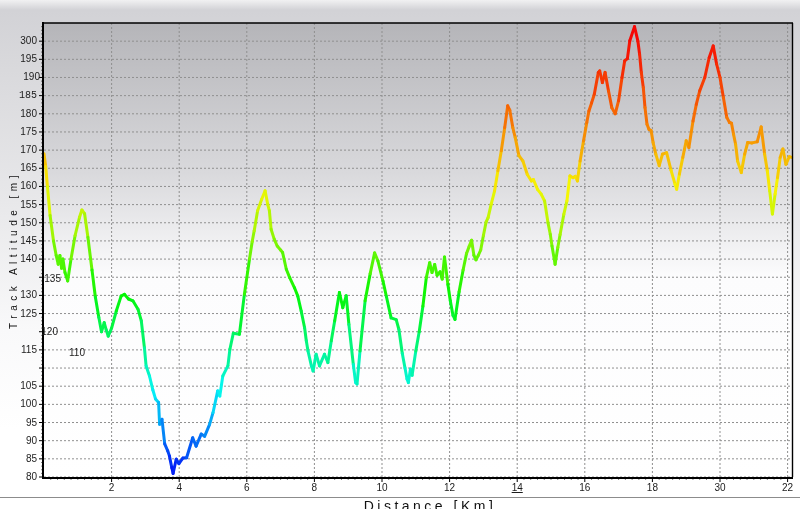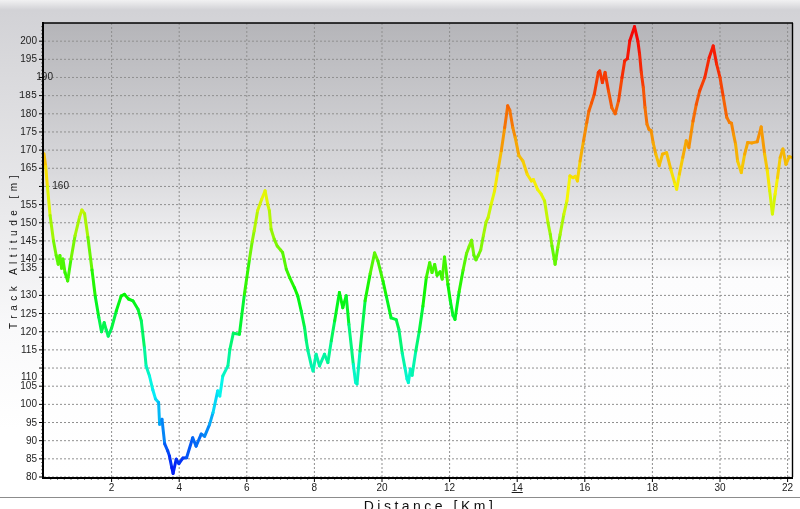--- a/index.html
+++ b/index.html
@@ -565,46 +565,46 @@
       <line x1="0" x2="800" y1="497.5" y2="497.5" stroke="#8c8c8c" stroke-width="1"></line>
       <rect x="0" y="498" width="800" height="11" fill="#ffffff"></rect>
     </svg>
   <div id="ylabels">
       <div class="tick-label ylab" style="left: 0px; top: 472px;">80</div>
       <div class="tick-label ylab" style="left: 0px; top: 453.84px;">85</div>
       <div class="tick-label ylab" style="left: 0px; top: 435.68px;">90</div>
       <div class="tick-label ylab" style="left: 0px; top: 417.52px;">95</div>
       <div class="tick-label ylab" style="left: 0px; top: 399.36px;">100</div>
       <div class="tick-label ylab" style="left: 0px; top: 381.2px;">105</div>
-      <div class="tick-label ylab" style="left: 0px; top: 372px;">110</div>
+      <div class="tick-label ylab" style="left: 0px; top: 348px; padding-left: 48px;">110</div>
       <div class="tick-label ylab" style="left: 0px; top: 344.88px;">115</div>
-      <div class="tick-label ylab" style="left: 0px; top: 326.72px;">120</div>
+      <div class="tick-label ylab" style="left: 0px; top: 326.72px; padding-left: 21px;">120</div>
       <div class="tick-label ylab" style="left: 0px; top: 308.56px;">125</div>
       <div class="tick-label ylab" style="left: 0px; top: 290.4px;">130</div>
-      <div class="tick-label ylab" style="left: 0px; top: 263px;">135</div>
+      <div class="tick-label ylab" style="left: 0px; top: 274px; padding-left: 24px;">135</div>
       <div class="tick-label ylab" style="left: 0px; top: 254.08px;">140</div>
       <div class="tick-label ylab" style="left: 0px; top: 235.92px;">145</div>
       <div class="tick-label ylab" style="left: 0px; top: 217.76px;">150</div>
       <div class="tick-label ylab" style="left: 0px; top: 199.6px;">155</div>
-      <div class="tick-label ylab" style="left: 0px; top: 181.44px; margin-left: 32px;">160</div>
+      <div class="tick-label ylab" style="left: 0px; top: 181.44px;">160</div>
       <div class="tick-label ylab" style="left: 0px; top: 163.28px;">165</div>
       <div class="tick-label ylab" style="left: 0px; top: 145.12px;">170</div>
       <div class="tick-label ylab" style="left: 0px; top: 126.96px;">175</div>
       <div class="tick-label ylab" style="left: 0px; top: 108.8px;">180</div>
       <div class="tick-label ylab" style="left: 0px; top: 90.64px; font-family: Liberation Mono, monospace;">185</div>
-      <div class="tick-label ylab" style="left: 16px; top: 72.48px;">190</div>
+      <div class="tick-label ylab" style="left: 3px; top: 72.48px;">190</div>
       <div class="tick-label ylab" style="left: 0px; top: 54.32px;">195</div>
-      <div class="tick-label ylab" style="left: 0px; top: 36.16px;">200</div>
+      <div class="tick-label ylab" style="left: 0px; top: 36.16px;">300</div>
     </div>
   <div id="xlabels">
       <div class="tick-label xlab" style="left: 96.6005px; top: 483px;">2</div>
       <div class="tick-label xlab" style="left: 164.201px; top: 483px;">4</div>
       <div class="tick-label xlab" style="left: 231.802px; top: 483px;">6</div>
       <div class="tick-label xlab" style="left: 299.402px; top: 483px;">8</div>
-      <div class="tick-label xlab" style="left: 367.003px; top: 483px;">20</div>
+      <div class="tick-label xlab" style="left: 367.003px; top: 483px;">10</div>
       <div class="tick-label xlab" style="left: 434.603px; top: 483px;">12</div>
       <div class="tick-label xlab" style="left: 502.204px; top: 483px; text-decoration: underline;">14</div>
       <div class="tick-label xlab" style="left: 569.804px; top: 483px;">16</div>
       <div class="tick-label xlab" style="left: 637.405px; top: 483px;">18</div>
       <div class="tick-label xlab" style="left: 705.005px; top: 483px;">30</div>
       <div class="tick-label xlab" style="left: 772.606px; top: 483px;">22</div>
     </div>
   <div class="ytitle">Track Altitude [m]</div>
   <div class="xtitle">Distance [Km]</div>
 </div>

